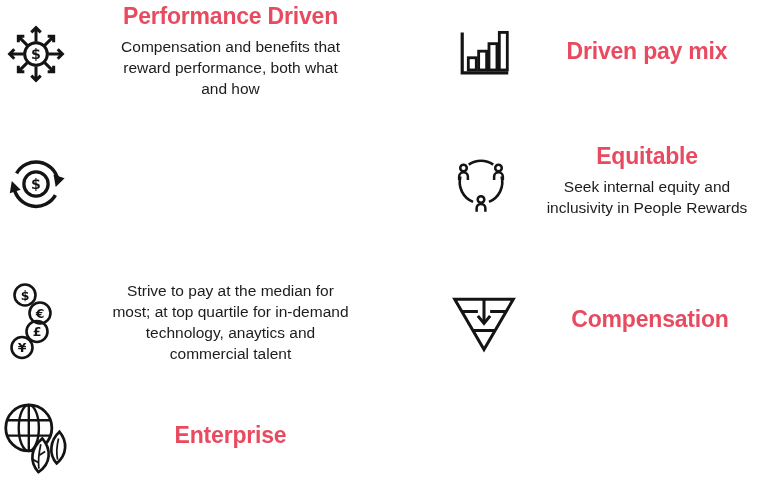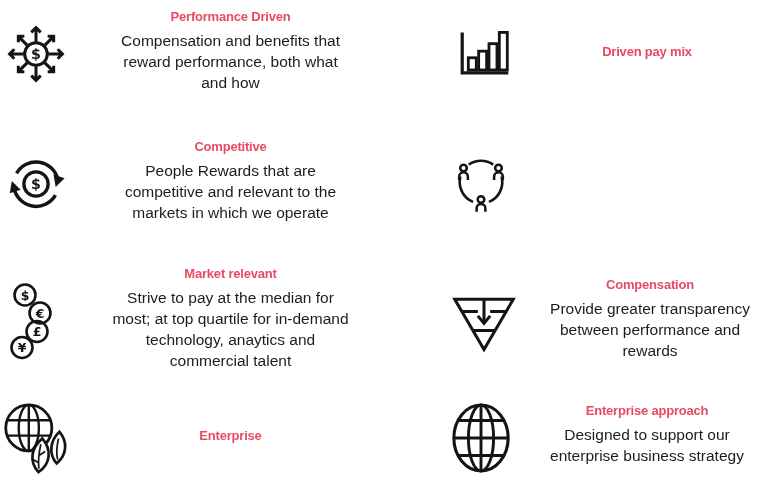--- a/index.html
+++ b/index.html
@@ -19,21 +19,21 @@
   }
   .card { display: flex; align-items: center; }
   .icon-box {
     flex: 0 0 72px;
     display: flex; align-items: center; justify-content: center;
   }
   .card.right .icon-box { margin-left: 57px; flex-basis: 70px; }
   .text { flex: 1; text-align: center; padding: 0 2px; }
   .title {
     margin: 0 0 5px 0;
-    font-size: 13px;
+    font-size: 23px;
     font-weight: bold;
     letter-spacing: -0.2px;
     color: var(--accent, #e84b60);
   }
   .desc {
     margin: 6px;
     font-size: 15.5px;
     line-height: 21px;
     white-space: pre-line;
     color: #1c1c1c;
@@ -91,85 +91,80 @@
     <div class="icon-box">
       <svg width="68" height="70" viewBox="0 0 70 70" fill="none" stroke="#141414">
         <circle cx="35" cy="35" r="12.5" stroke-width="3.4"></circle>
         <text x="35" y="40.5" font-size="14.5" font-weight="bold" fill="#141414" stroke="none" text-anchor="middle" font-family="DejaVu Sans, sans-serif">$</text>
         <path d="M15,24 A23,23 0 0 1 57.5,30.5" stroke-width="3.6"></path>
         <path transform="rotate(18 57.6 31)" d="M51.5,27 L57.6,38.5 L63.5,27 Z" fill="#141414" stroke="none"></path>
         <path d="M55,46.5 A23,23 0 0 1 12.4,39" stroke-width="3.6"></path>
         <path transform="rotate(-18 12.4 39)" d="M6.5,43 L12.4,31.5 L18.3,43 Z" fill="#141414" stroke="none"></path>
       </svg>
     </div>
-    <div class="text">
-      <h2 class="title">Competitive</h2>
-      <p class="desc">People Rewards that are
-competitive and relevant to the
-markets in which we operate</p>
-    </div>
   </div>
 
   <div class="card right r2">
     <div class="icon-box">
       <svg width="68" height="68" viewBox="0 0 70 70" fill="none" stroke="#141414">
         <g stroke-width="2.7">
           <path d="M22.4,15 A22,22 0 0 1 47.6,15"></path>
           <path d="M56.2,27.3 A22,22 0 0 1 43.2,53.4"></path>
           <path d="M26.8,53.4 A22,22 0 0 1 13.8,27.3"></path>
         </g>
         <g stroke-width="2.6">
           <circle cx="17" cy="18.5" r="3.4"></circle>
           <path d="M12.5,31 V27.5 A4.5,4.5 0 0 1 21.5,27.5 V31"></path>
           <circle cx="53" cy="18.5" r="3.4"></circle>
           <path d="M48.5,31 V27.5 A4.5,4.5 0 0 1 57.5,27.5 V31"></path>
           <circle cx="35" cy="51" r="3.4"></circle>
           <path d="M30.5,63.5 V60 A4.5,4.5 0 0 1 39.5,60 V63.5"></path>
         </g>
       </svg>
     </div>
+    <div class="text">
+      <h2 class="title">Equitable</h2>
+      <p class="desc">Seek internal equity and
+inclusivity in People Rewards</p>
+    </div>
   </div>
 
   <div class="card left r3">
     <div class="icon-box">
       <svg width="55" height="78" viewBox="0 0 55 78" fill="none" stroke="#141414" font-family="DejaVu Sans, sans-serif">
         <circle cx="16" cy="12" r="10.5" stroke-width="2.6"></circle>
         <text x="16" y="16.5" font-size="12.5" font-weight="bold" fill="#141414" stroke="none" text-anchor="middle">$</text>
         <circle cx="31" cy="30" r="10.5" stroke-width="2.6"></circle>
         <text x="31" y="34.5" font-size="12.5" font-weight="bold" fill="#141414" stroke="none" text-anchor="middle">€</text>
         <circle cx="28" cy="48.5" r="10.5" stroke-width="2.6"></circle>
         <text x="28" y="53" font-size="12.5" font-weight="bold" fill="#141414" stroke="none" text-anchor="middle">£</text>
         <circle cx="13" cy="64.5" r="10.5" stroke-width="2.6"></circle>
         <text x="13" y="69" font-size="12.5" font-weight="bold" fill="#141414" stroke="none" text-anchor="middle">¥</text>
       </svg>
     </div>
     <div class="text">
-      <h2 class="title">Market relevant</h2>
       <p class="desc">Strive to pay at the median for
 most; at top quartile for in-demand
 technology, anaytics and
 commercial talent</p>
     </div>
   </div>
 
   <div class="card right r3">
     <div class="icon-box">
       <svg width="76" height="68" viewBox="0 0 80 72" fill="none" stroke="#141414">
         <path d="M9,12 H71 L40,65 Z" stroke-width="3.2" stroke-linejoin="miter"></path>
         <path d="M40,12 V36" stroke-width="3.2"></path>
         <path d="M33.5,29.5 L40,37.5 L46.5,29.5" stroke-width="3.2"></path>
         <path d="M17,25 H33.5 M46.5,25 H63" stroke-width="3.2"></path>
         <path d="M27.5,45 H52.5" stroke-width="3.2"></path>
       </svg>
     </div>
     <div class="text">
       <h2 class="title">Compensation</h2>
-      <p class="desc">Provide greater transparency
-between performance and
-rewards</p>
     </div>
   </div>
 
   <div class="card left r4">
     <div class="icon-box">
       <svg width="72" height="78" viewBox="0 0 75 79" fill="none" stroke="#141414">
         <g stroke-width="2.9">
           <circle cx="30" cy="29" r="24"></circle>
           <ellipse cx="30" cy="29" rx="10.5" ry="24" stroke-width="2.5"></ellipse>
           <path d="M30,5 V53" stroke-width="2.5"></path>
@@ -180,31 +175,14 @@
         <path d="M44,40 C54,51.5 53,66.5 40,75 C29.5,63.5 33,49.5 44,40 Z" fill="#ffffff" stroke-width="2.8"></path>
         <path d="M42.5,46 C40.5,55 39.5,63.5 40.5,71.5" stroke-width="1.8"></path>
         <path d="M41,57.5 L47,53.5 M40,65 L33.5,61.5" stroke-width="1.8"></path>
       </svg>
     </div>
     <div class="text">
       <h2 class="title">Enterprise</h2>
     </div>
   </div>
 
-  <div class="card right r4">
-    <div class="icon-box">
-      <svg width="64" height="74" viewBox="0 0 66 76" fill="none" stroke="#141414">
-        <ellipse cx="33" cy="38" rx="28" ry="34" stroke-width="3.2"></ellipse>
-        <ellipse cx="33" cy="38" rx="13" ry="34" stroke-width="3"></ellipse>
-        <path d="M33,4 V72" stroke-width="3"></path>
-        <path d="M9.2,20 H56.8" stroke-width="3"></path>
-        <path d="M5,38 H61" stroke-width="3"></path>
-        <path d="M9.2,56 H56.8" stroke-width="3"></path>
-      </svg>
-    </div>
-    <div class="text">
-      <h2 class="title">Enterprise approach</h2>
-      <p class="desc">Designed to support our
-enterprise business strategy</p>
-    </div>
-  </div>
 
 </div>
 
 </body></html>

